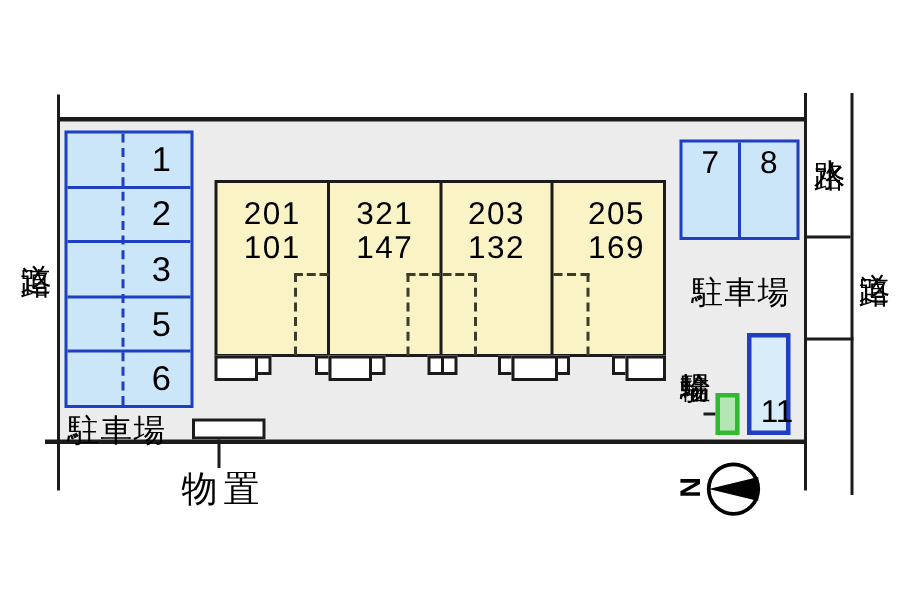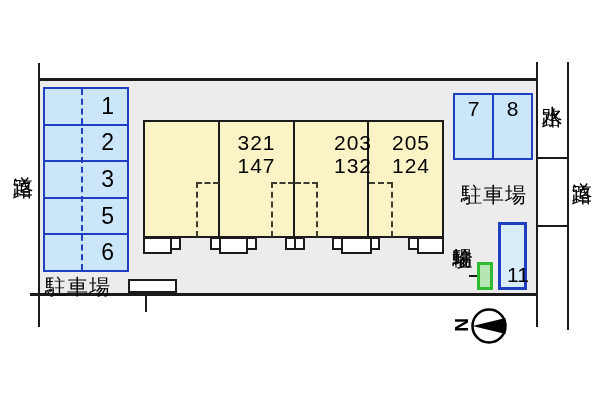--- a/index.html
+++ b/index.html
@@ -75,31 +75,35 @@
         <span>6</span>
       </div>
   </div>
   <div class="abs bluedash" style="left:81px;top:89px;height:181px;"></div>
 
   <div class="abs building" style="left:143px;top:120px;width:301px;height:118px;"></div>
   <div class="abs sep" style="left:218px;top:121px;height:116px;"></div>
   <div class="abs sep" style="left:293px;top:121px;height:116px;"></div>
   <div class="abs sep" style="left:367px;top:121px;height:116px;"></div>
 
+  <div class="abs unit-label" style="left:145px;top:131px;width:73px;">
+    <span>201</span>
+    <span>101</span>
+  </div>
   <div class="abs unit-label" style="left:220px;top:131px;width:73px;">
     <span>321</span>
     <span>147</span>
   </div>
-  <div class="abs unit-label" style="left:295px;top:131px;width:72px;margin-left:22px;">
+  <div class="abs unit-label" style="left:295px;top:131px;width:72px;">
     <span>203</span>
     <span>132</span>
   </div>
   <div class="abs unit-label" style="left:369px;top:131px;width:84px;">
     <span>205</span>
-    <span>124</span>
+    <span>169</span>
   </div>
 
   <div class="abs bdash-v" style="left:196px;top:182px;height:55px;"></div>
   <div class="abs bdash-h" style="left:196px;top:182px;width:23px;"></div>
   <div class="abs bdash-v" style="left:271px;top:182px;height:55px;"></div>
   <div class="abs bdash-h" style="left:271px;top:182px;width:23px;"></div>
   <div class="abs bdash-v" style="left:316px;top:182px;height:55px;"></div>
   <div class="abs bdash-h" style="left:295px;top:182px;width:23px;"></div>
   <div class="abs bdash-v" style="left:391px;top:182px;height:55px;"></div>
   <div class="abs bdash-h" style="left:369px;top:182px;width:24px;"></div>
@@ -136,20 +140,21 @@
   <div class="abs bike" style="left:477px;top:262px;width:16px;height:28px;"></div>
 
   <div class="abs space11" style="left:498px;top:222px;width:29px;height:68px;">
     <span>11</span>
   </div>
 
   <div class="abs lot-label" style="left:45px;top:273px;">駐車場</div>
 
   <div class="abs shed" style="left:128px;top:279px;width:49px;height:14px;"></div>
   <div class="abs leader-v" style="left:145px;top:293px;height:19px;"></div>
+  <div class="abs shed-label" style="left:121px;top:310px;">物置</div>
 
   <span class="abs north-n" style="left:455px;top:314px;">N</span>
   <svg class="abs" style="left:468px;top:305px;" width="42" height="42" viewBox="0 0 42 42">
     <circle cx="21" cy="21" r="16.5" fill="#ffffff" stroke="#000000" stroke-width="2.5"></circle>
     <polygon points="4.5,21 37.5,13 37.5,29" fill="#000000"></polygon>
   </svg>
 
 </div>
 
 </body></html>

